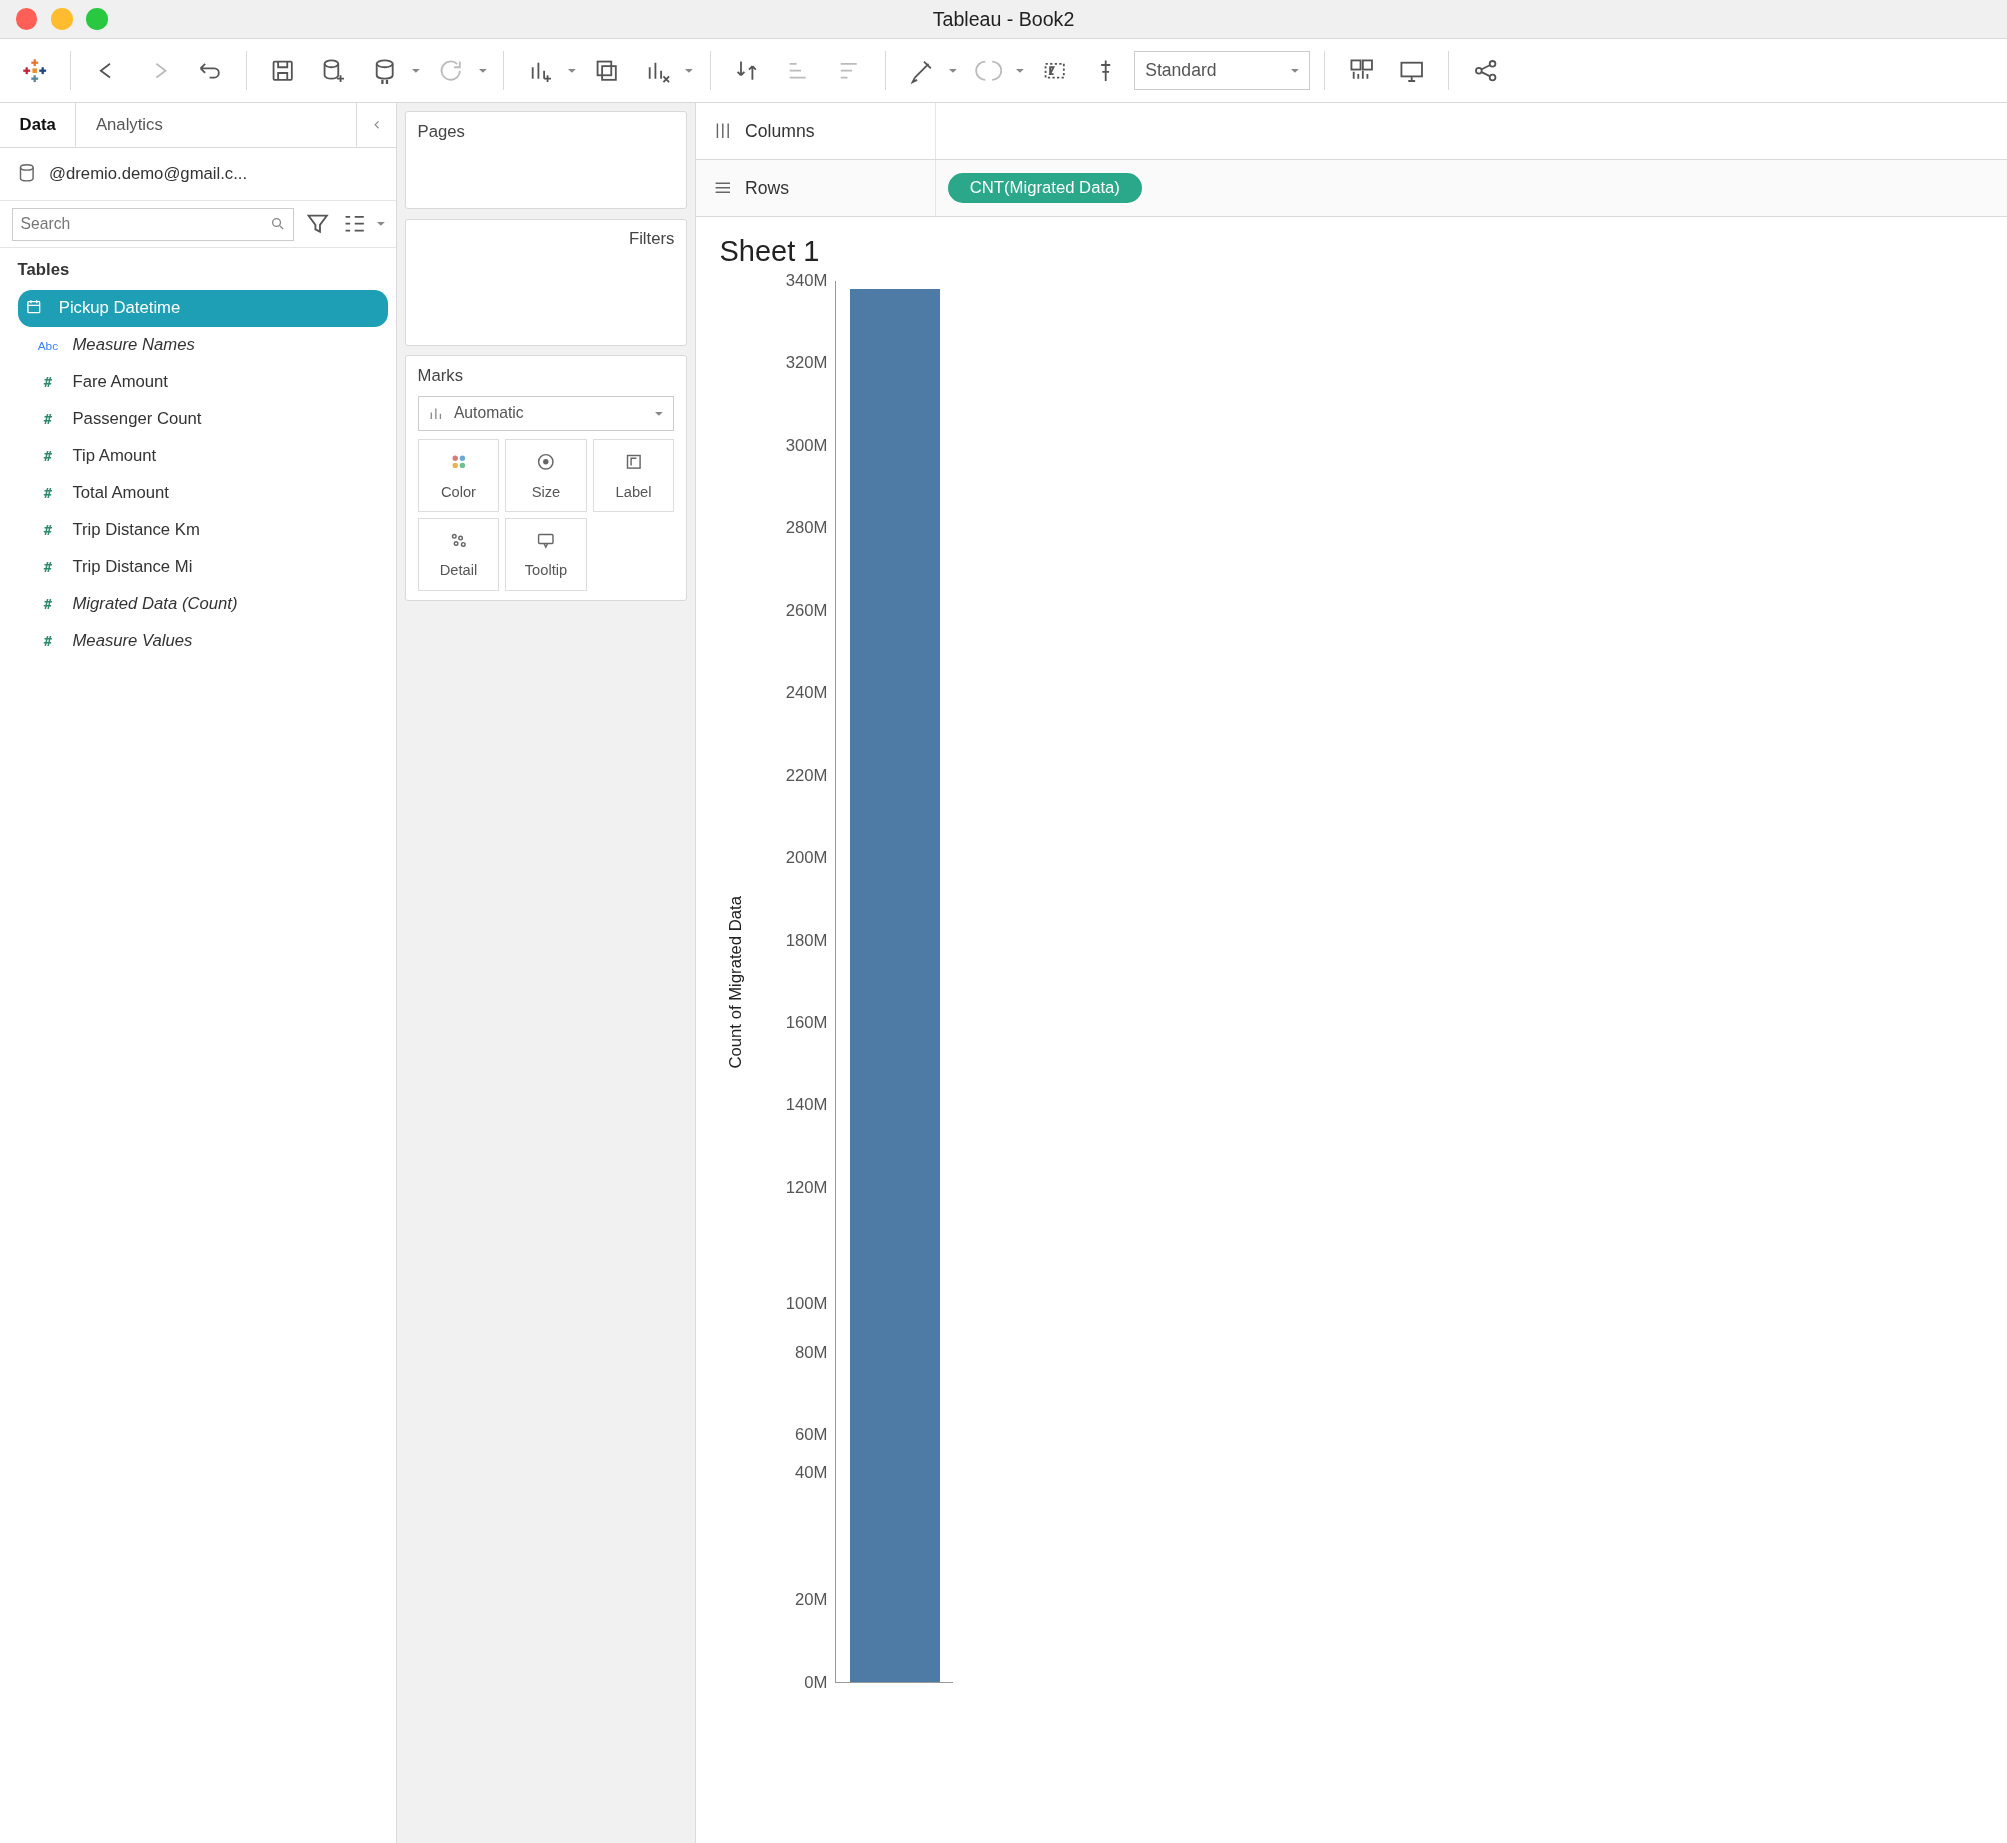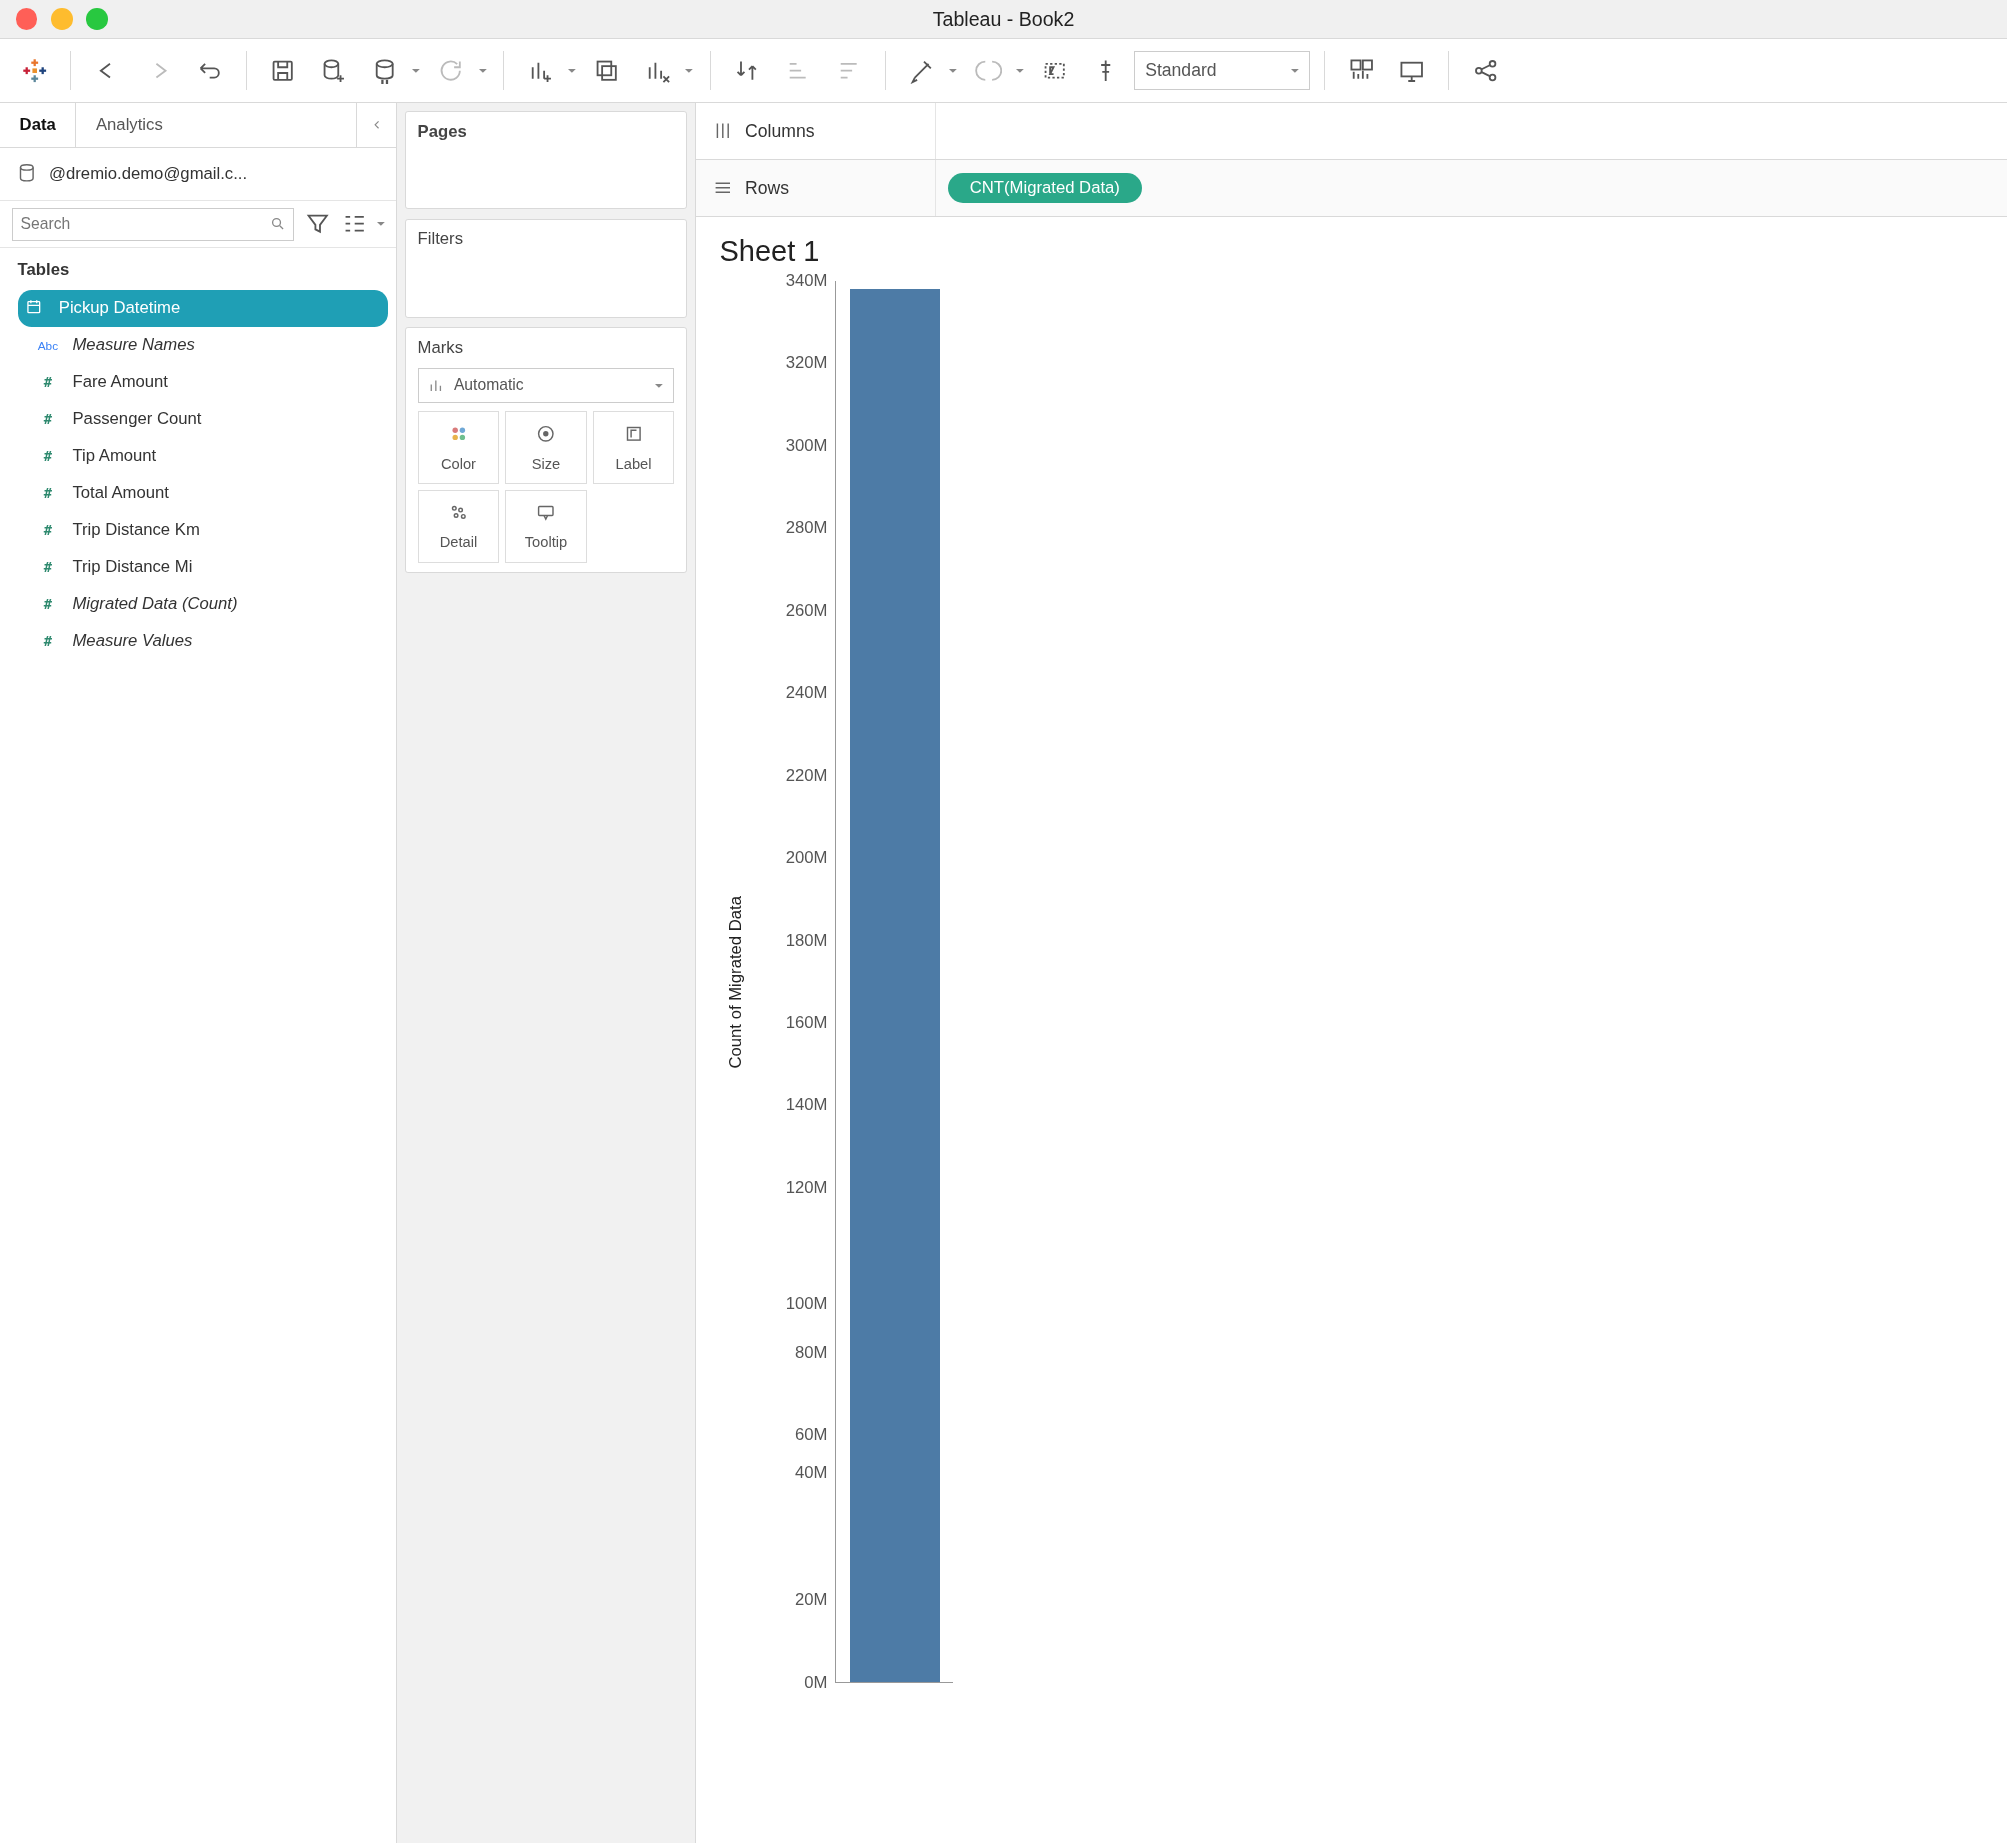--- a/index.html
+++ b/index.html
@@ -86,22 +86,22 @@
   .ficon.green{color:#2f8a6f;}
   .field-row .italic{font-style:italic;}
   .field-row.offset { margin-left:13.7px; }
 
   
   .mid-pane { width:299px; background:#f1f1f1; padding:7.8px; display:flex; flex-direction:column; gap:9.8px; border-right:1px solid #d9d9d9;}
   .card {
     background:#fff; border:1px solid #d9d9d9; border-radius:2.9px;
     padding:9.8px 11.8px;
   }
-  .card.h-sm{height:98px;font-weight:bold;}
-  .card.h-md{height:99px;}
+  .card.h-sm{height:98px;}
+  .card.h-md{height:127px;text-align:right;}
   .card .title{font-size:16.7px; color:#444;}
   .marks-card .mark-type {
     margin-top:9.8px; border:1px solid #ccc; height:35px;
     display:flex; align-items:center; padding:0 9.8px; gap:9.8px;
     font-size:15.7px; color:#555; cursor:pointer; justify-content:space-between;
   }
   .mark-grid { display:grid; grid-template-columns:repeat(3,1fr); gap:5.9px; margin-top:7.8px;}
   .mark-cell {
     border:1px solid #ddd; height:73px; display:flex; flex-direction:column;
     align-items:center; justify-content:center; gap:11px; cursor:pointer; font-size:14.7px; color:#555;

